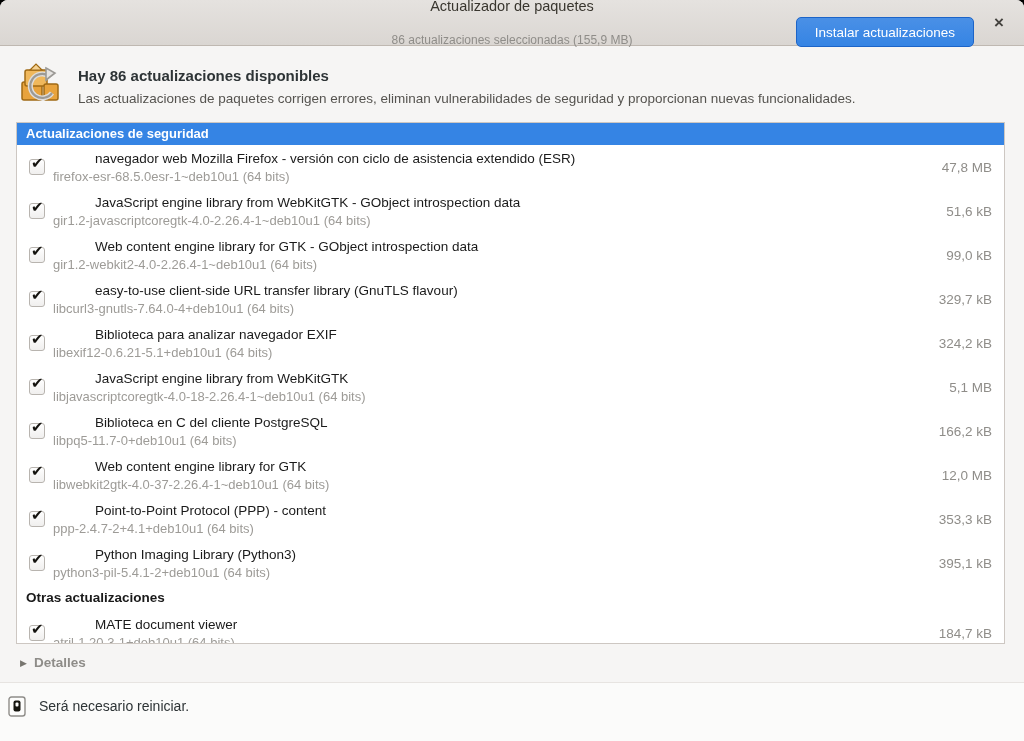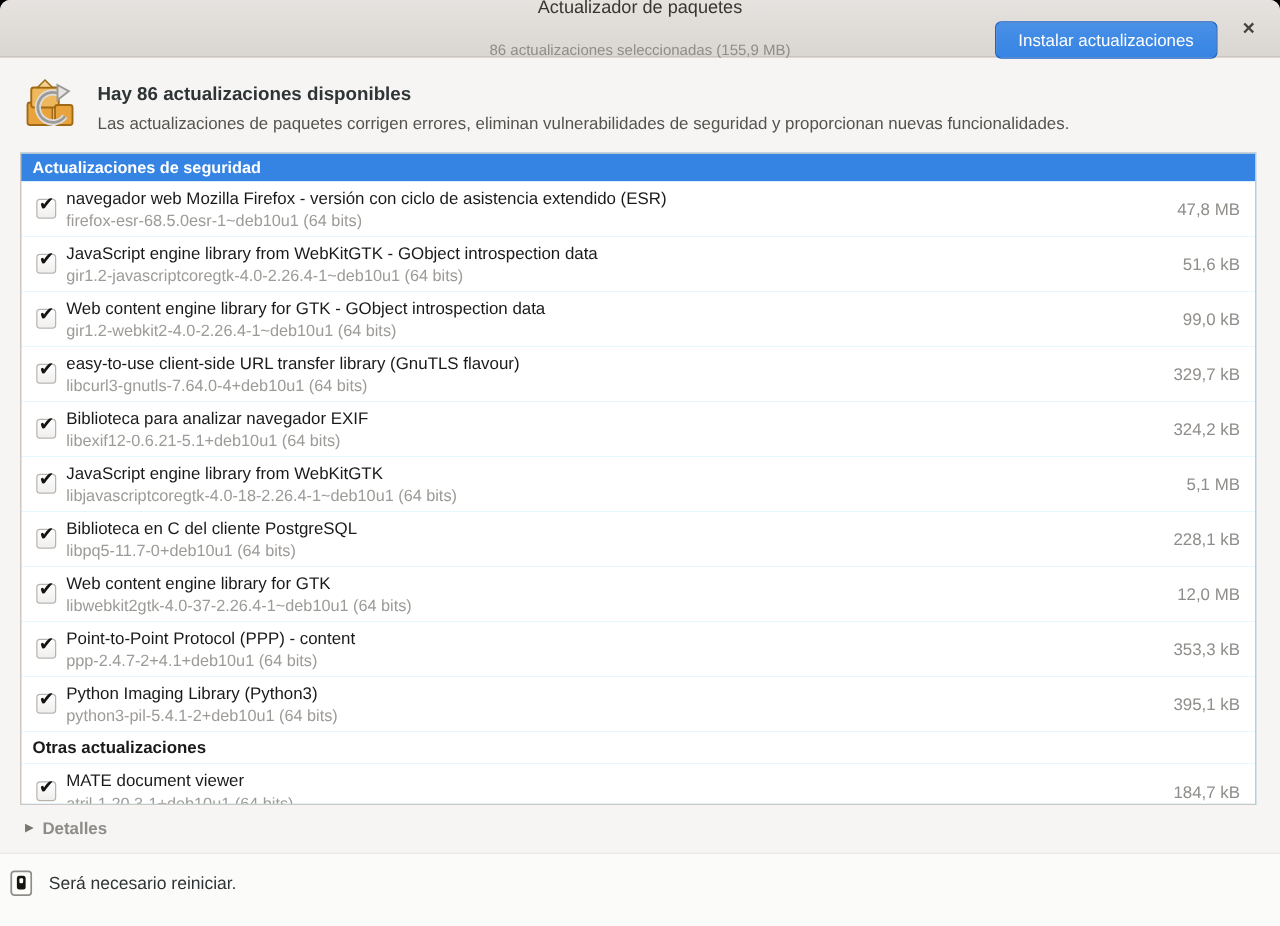--- a/index.html
+++ b/index.html
@@ -48,21 +48,21 @@
   .page-header { padding: 14px 16px 10px 16px; display: flex; align-items: center; }
   .app-icon { width: 48px; height: 48px; flex: 0 0 48px; margin-right: 14px; }
   .page-header-text { padding-top: 5px; }
   .page-title { font-size: 15px; font-weight: bold; color: #2e3436; margin-bottom: 7px; }
   .page-desc { font-size: 13.5px; color: #55534f; }
 
   
   .list-frame {
     margin: 4px 16px 0 16px;
     width: 989px; height: 522px;
-    background: #7dd3fc;
+    background: #c2410c;
     border: 1px solid #cdc7c2;
     overflow: hidden;
   }
   .section-header {
     font-weight: bold; font-size: 13px;
     padding: 0 9px; line-height: 22px; height: 22px;
   }
   .section-header.security { background: #3584e4; color: #ffffff; }
   .section-header.other { background: #ffffff; color: #1a1a1a; height: 26px; line-height: 26px; font-size: 13.5px; }
   .row {
@@ -73,21 +73,21 @@
     width: 16px; height: 16px; flex: 0 0 16px;
     background: linear-gradient(#fefefe, #f0efee);
     border: 1px solid #b8b4af; border-radius: 3px;
     margin-right: 8px; position: relative; cursor: pointer;
   }
   .checkbox .check {
     position: absolute; left: 1px; top: -6px;
     font-size: 15px; font-weight: bold; color: #14130f;
   }
   .row-texts { flex: 1 1 auto; overflow: hidden; }
-  .row-summary { font-size: 13.5px; color: #1a1a1a; line-height: 19px; white-space: nowrap; }
+  .row-summary { font-size: 13.5px; color: #1a1a1a; line-height: 19px; white-space: nowrap; margin-left: 42px; }
   .row-pkg { font-size: 13px; color: #9d9b97; line-height: 18px; white-space: nowrap; }
   .row-size { flex: 0 0 auto; font-size: 13.5px; color: #8f8d89; padding-right: 2px; }
 
   
   .details-bar { padding: 11px 16px 12px 20px; display: flex; align-items: center; }
   .expander-arrow { font-size: 9px; color: #77756f; margin-right: 7px; }
   .details-label { font-size: 13.5px; font-weight: bold; color: #8e8c88; cursor: pointer; }
 
   .status-bar {
     flex: 1 1 auto;
@@ -195,21 +195,21 @@
         <div class="row-size">5,1 MB</div>
       </div>
       <div class="row">
         <span class="checkbox">
           <span class="check">✔</span>
         </span>
         <div class="row-texts">
           <div class="row-summary">Biblioteca en C del cliente PostgreSQL</div>
           <div class="row-pkg">libpq5-11.7-0+deb10u1 (64 bits)</div>
         </div>
-        <div class="row-size">228,1 kB</div>
+        <div class="row-size">166,2 kB</div>
       </div>
       <div class="row">
         <span class="checkbox">
           <span class="check">✔</span>
         </span>
         <div class="row-texts">
           <div class="row-summary">Web content engine library for GTK</div>
           <div class="row-pkg">libwebkit2gtk-4.0-37-2.26.4-1~deb10u1 (64 bits)</div>
         </div>
         <div class="row-size">12,0 MB</div>

